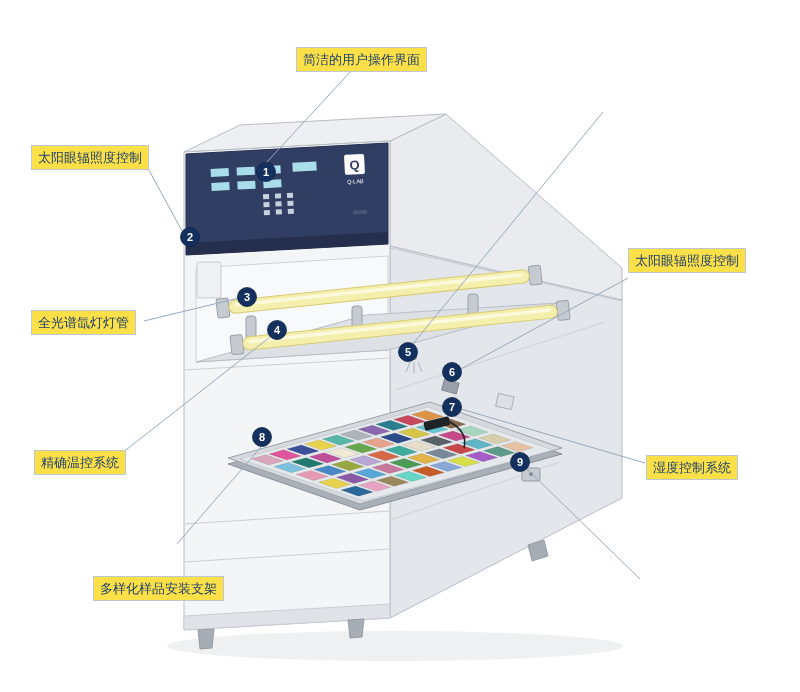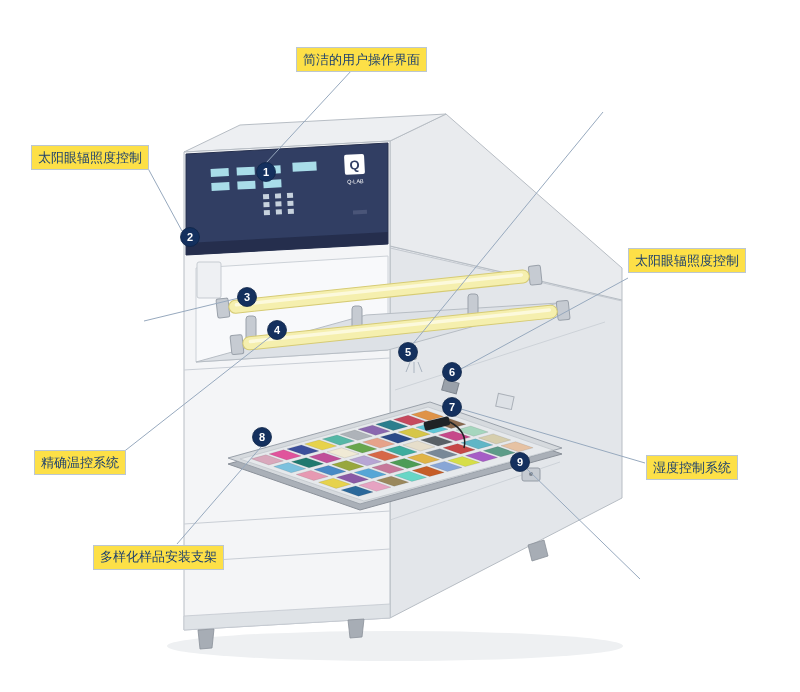--- a/index.html
+++ b/index.html
@@ -244,17 +244,18 @@
       </g>
       <g>
         <circle class="marker-circle" cx="520" cy="462" r="9.5" stroke="#0e2448" stroke-width="0.8" fill="#14305e"></circle>
         <text class="marker-num" x="520" y="466">9</text>
       </g>
     </g>
   </svg>
 
   <div class="callout" style="left: 296px; top: 47px; border-color: rgb(188, 199, 209); color: rgb(28, 63, 110);">简洁的用户操作界面</div>
   <div class="callout" style="left: 31px; top: 145px; border-color: rgb(188, 199, 209); color: rgb(28, 63, 110);">太阳眼辐照度控制</div>
+  <div class="callout" style="left: 31px; top: 310px; border-color: rgb(188, 199, 209); color: rgb(28, 63, 110);">全光谱氙灯灯管</div>
   <div class="callout" style="left: 34px; top: 450px; border-color: rgb(188, 199, 209); color: rgb(28, 63, 110);">精确温控系统</div>
   <div class="callout" style="left: 628px; top: 248px; border-color: rgb(188, 199, 209); color: rgb(28, 63, 110);">太阳眼辐照度控制</div>
   <div class="callout" style="left: 646px; top: 455px; border-color: rgb(188, 199, 209); color: rgb(28, 63, 110);">湿度控制系统</div>
-  <div class="callout" style="left: 93px; top: 545px; border-color: rgb(188, 199, 209); color: rgb(28, 63, 110); font-family: Liberation Mono, monospace;">多样化样品安装支架</div>
+  <div class="callout" style="left: 93px; top: 576px; border-color: rgb(188, 199, 209); color: rgb(28, 63, 110);">多样化样品安装支架</div>
 </div>
 
 </body></html>

